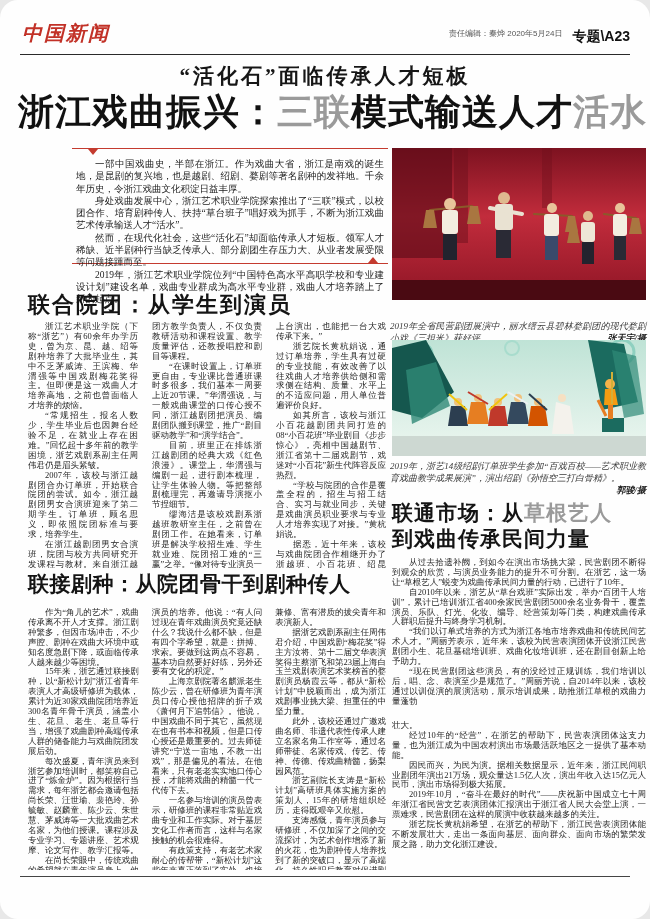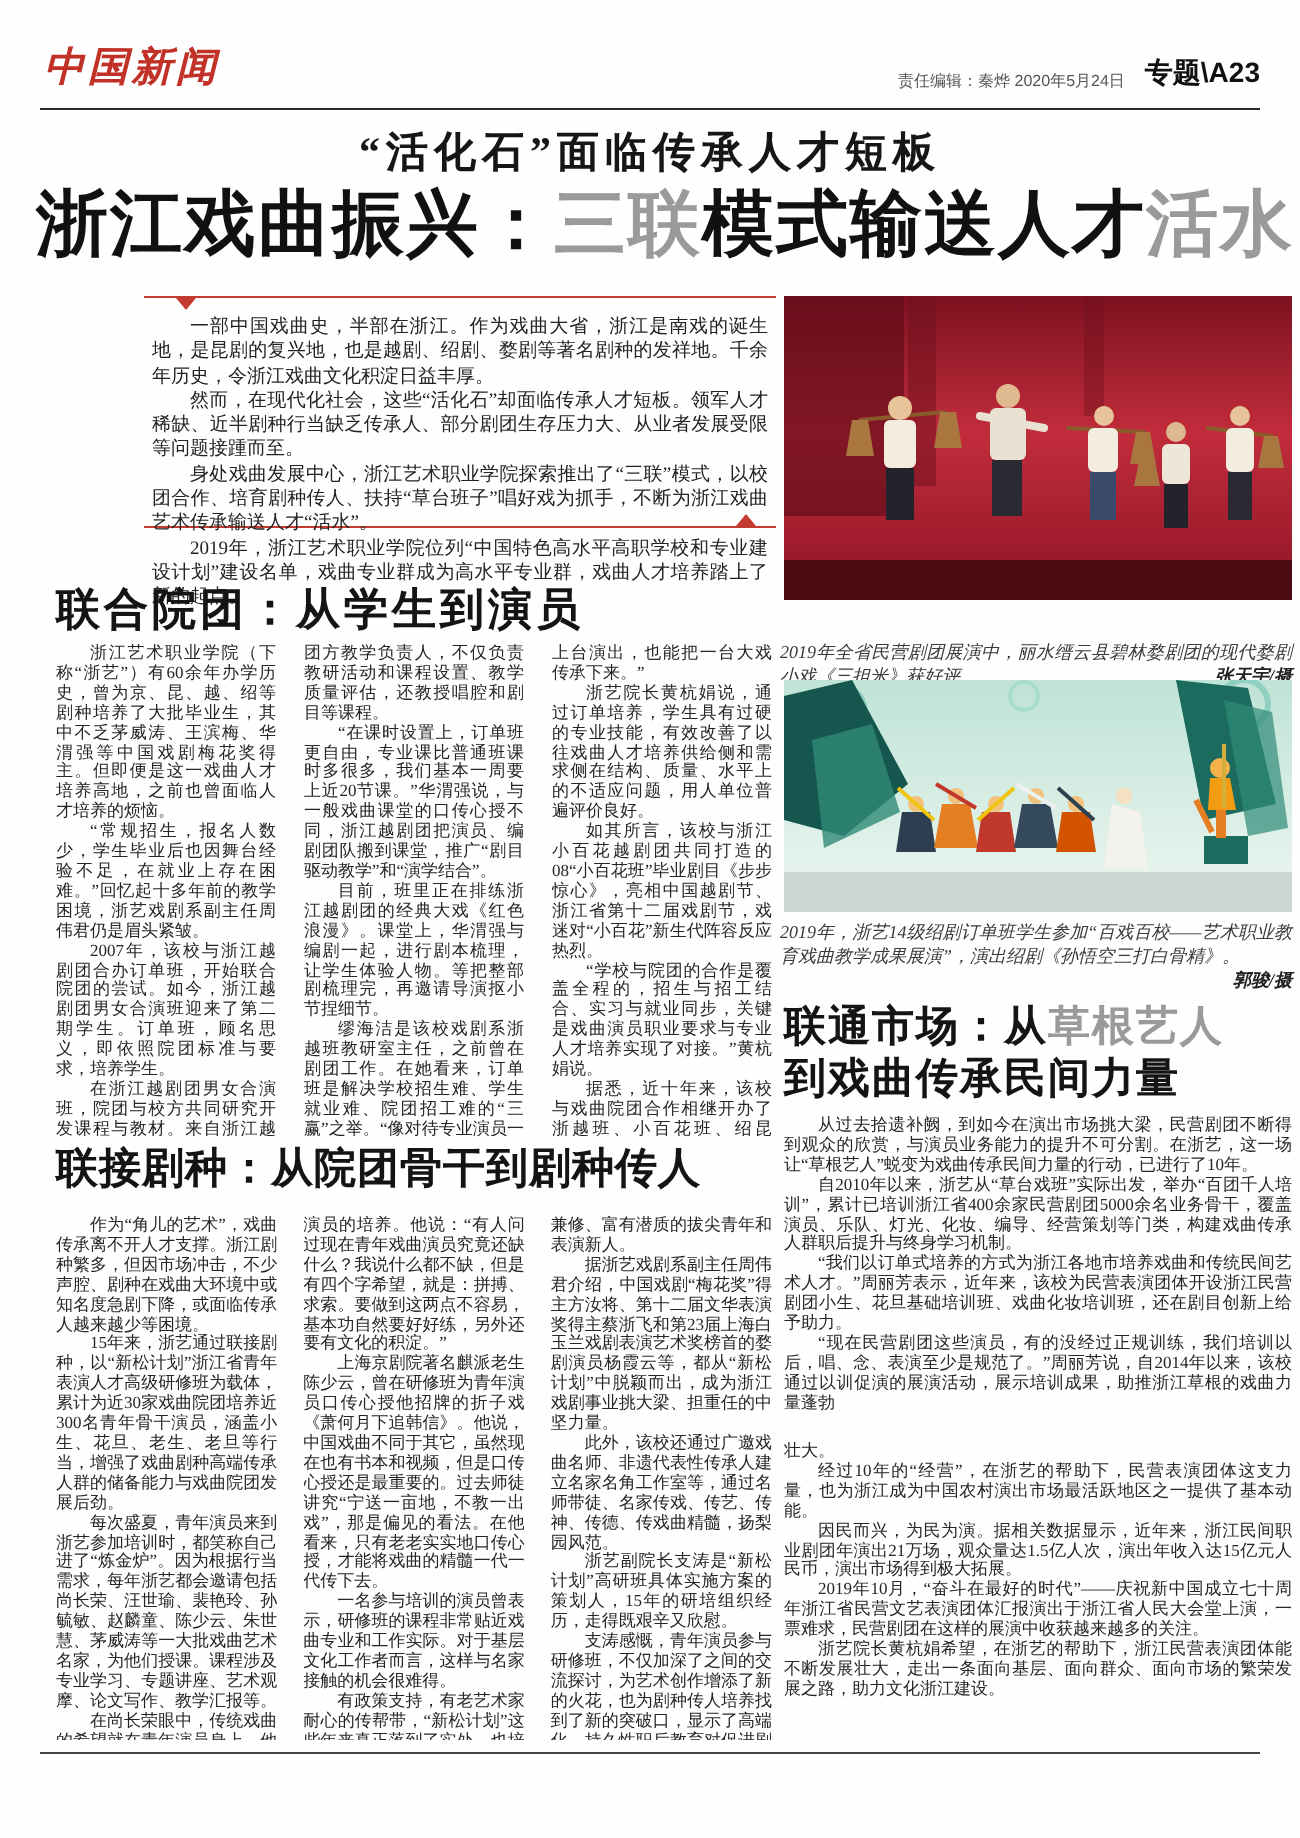--- a/index.html
+++ b/index.html
@@ -1,22 +1,22 @@
 <!DOCTYPE html>
 <html><head>
 <meta charset="utf-8">
 <style>
   html,body{margin:0;padding:0;background:#e8e8e8;}
   #page{position:relative;width:650px;height:919px;background:#fefefe;margin:0 auto;overflow:hidden;
-        font-family:"Liberation Serif","DejaVu Serif",serif;color:#1c1c1c;}
+        font-family:"Liberation Serif","DejaVu Serif",serif;color:#1c1c1c;border-radius:18px;}
   
   .header{position:absolute;left:20px;top:16px;width:610px;height:38px;border-bottom:1.5px solid #2a2a2a;}
   .masthead{position:absolute;left:2px;top:4px;font-size:20px;font-weight:bold;font-style:italic;
             color:#c23127;letter-spacing:2px;}
-  .hmeta{position:absolute;right:0;top:12px;display:flex;align-items:flex-end;gap:10px;}
+  .hmeta{position:absolute;right:0;top:12px;display:flex;align-items:flex-start;gap:10px;}
   .editor{font-size:8px;color:#555;font-family:"Liberation Sans",sans-serif;}
   .pagelabel{font-size:14px;font-weight:bold;color:#111;font-family:"Liberation Sans",sans-serif;}
   
   .kicker{position:absolute;left:0;top:62px;width:650px;text-align:center;font-size:21px;font-weight:bold;
           letter-spacing:3px;color:#161616;}
   .headline{position:absolute;left:18px;top:88px;width:614px;text-align:center;font-size:36px;font-weight:bold;
             letter-spacing:1px;white-space:nowrap;color:#111;}
   .hl-gray{color:#9a9a9a;}
   
   .leadbox{position:absolute;left:72px;top:148px;width:316px;height:116px;
@@ -68,22 +68,22 @@
   </div>
 
   <div class="kicker">“活化石”面临传承人才短板</div>
   <div class="headline">
     <span>浙江戏曲振兴：</span><span class="hl-gray">三联</span><span>模式输送人才</span><span class="hl-gray">活水</span>
   </div>
 
   <div class="leadbox">
     <div class="leadtext">
         <p class="para">一部中国戏曲史，半部在浙江。作为戏曲大省，浙江是南戏的诞生地，是昆剧的复兴地，也是越剧、绍剧、婺剧等著名剧种的发祥地。千余年历史，令浙江戏曲文化积淀日益丰厚。</p>
+        <p class="para">身处戏曲发展中心，浙江艺术职业学院探索推出了“三联”模式，以校团合作、培育剧种传人、扶持“草台班子”唱好戏为抓手，不断为浙江戏曲艺术传承输送人才“活水”。</p>
         <p class="para">然而，在现代化社会，这些“活化石”却面临传承人才短板。领军人才稀缺、近半剧种行当缺乏传承人、部分剧团生存压力大、从业者发展受限等问题接踵而至。</p>
-        <p class="para">身处戏曲发展中心，浙江艺术职业学院探索推出了“三联”模式，以校团合作、培育剧种传人、扶持“草台班子”唱好戏为抓手，不断为浙江戏曲艺术传承输送人才“活水”。</p>
         <p class="para">2019年，浙江艺术职业学院位列“中国特色高水平高职学校和专业建设计划”建设名单，戏曲专业群成为高水平专业群，戏曲人才培养踏上了新的起点。</p>
       </div>
   </div>
 
   <div class="photo" id="photo1">
     <svg width="254" height="152" viewBox="0 0 254 152" xmlns="http://www.w3.org/2000/svg">
       <defs>
         <linearGradient id="redg" x1="0" y1="0" x2="0" y2="1">
           <stop offset="0" stop-color="#7d1220"></stop>
             <stop offset="0.45" stop-color="#c22c3c"></stop>

